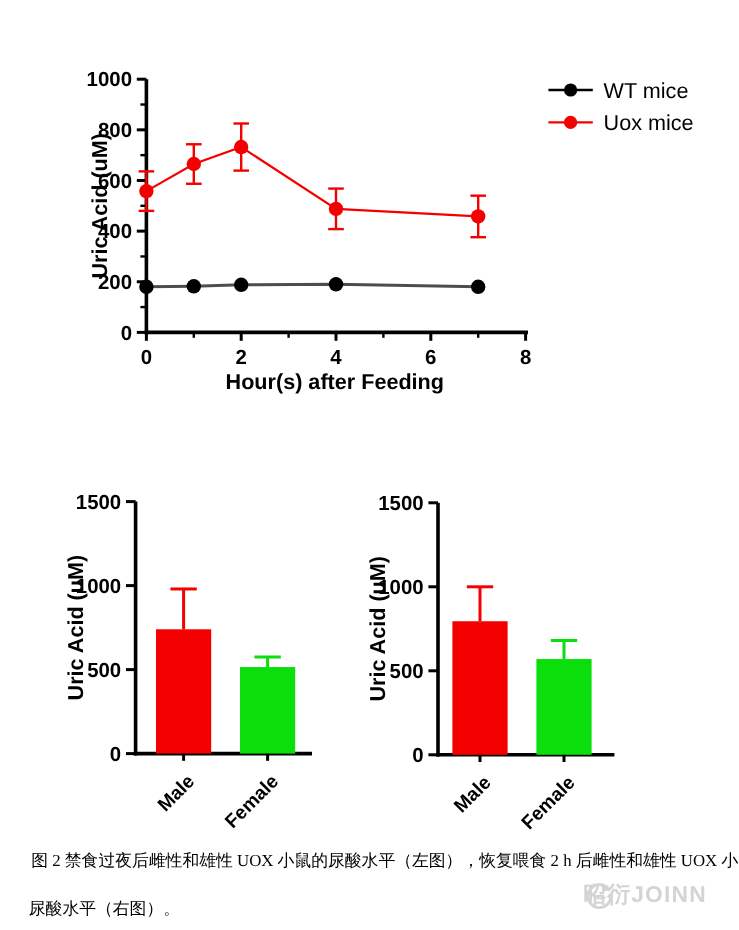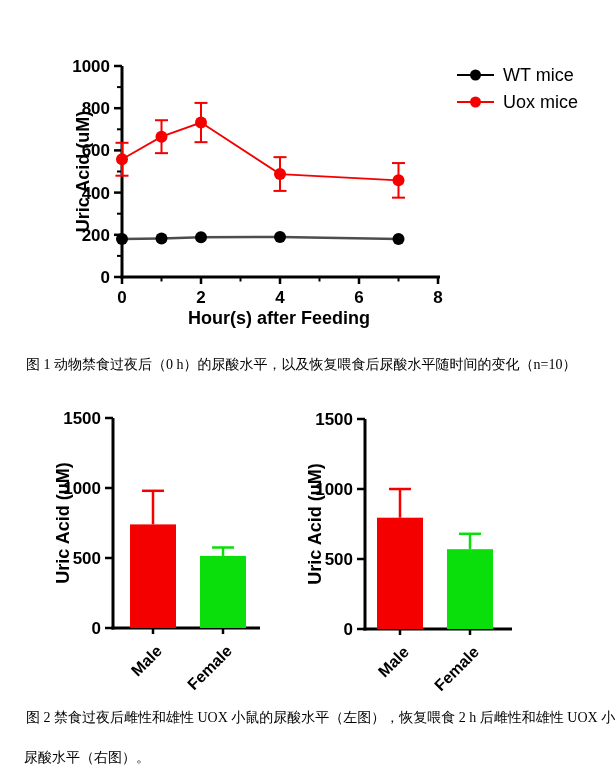--- a/index.html
+++ b/index.html
@@ -90,21 +90,20 @@
       <circle cx="280" cy="124.032" r="6" fill="#f40000"></circle>
       <circle cx="398.5" cy="130.362" r="6" fill="#f40000"></circle>
       <line x1="457" x2="494" y1="25" y2="25" stroke="#000000" stroke-width="2"></line>
       <circle cx="475.5" cy="25" r="5.5" fill="#000000"></circle>
       <text x="503" y="25" class="legend-label" dy="0.35em">WT mice</text>
       <line x1="457" x2="494" y1="52" y2="52" stroke="#f40000" stroke-width="2"></line>
       <circle cx="475.5" cy="52" r="5.5" fill="#f40000"></circle>
       <text x="503" y="52" class="legend-label" dy="0.35em">Uox mice</text>
     </svg>
 
-  <div class="caption" id="cap1">图 1 动物禁食过夜后（0 h）的尿酸水平，以及恢复喂食后尿酸水平随时间的变化（n=10）</div>
 
   <svg id="bar-charts" width="616" height="315">
       <line x1="113" y1="23" x2="113" y2="234.5" stroke="#000" stroke-width="3"></line>
       <line x1="111.5" y1="233" x2="260" y2="233" stroke="#000" stroke-width="3"></line>
       <line x1="113" x2="105" y1="233" y2="233" stroke="#000" stroke-width="2.5"></line>
       <text x="101" y="233" class="bar-tick" text-anchor="end" dy="0.35em">0</text>
       <line x1="113" x2="105" y1="163" y2="163" stroke="#000" stroke-width="2.5"></line>
       <text x="101" y="163" class="bar-tick" text-anchor="end" dy="0.35em">500</text>
       <line x1="113" x2="105" y1="93" y2="93" stroke="#000" stroke-width="2.5"></line>
       <text x="101" y="93" class="bar-tick" text-anchor="end" dy="0.35em">1000</text>
@@ -140,14 +139,22 @@
       <rect x="447" y="154.2" width="46" height="79.80000000000001" fill="#0bdf0b"></rect>
       <line x1="470" x2="470" y1="154.2" y2="138.8" stroke="#0bdf0b" stroke-width="2.5"></line>
       <line x1="459" x2="481" y1="138.8" y2="138.8" stroke="#0bdf0b" stroke-width="2.5"></line>
       <line x1="470" x2="470" y1="234" y2="240" stroke="#000" stroke-width="2.5"></line>
       <text x="0" y="0" class="cat-label" text-anchor="end" transform="translate(480,258) rotate(-45)">Female</text>
     </svg>
 
   <div class="caption" id="cap2a">图 2 禁食过夜后雌性和雄性 UOX 小鼠的尿酸水平（左图），恢复喂食 2 h 后雌性和雄性 UOX 小鼠的</div>
   <div class="caption" id="cap2b">尿酸水平（右图）。</div>
 
+  <div id="watermark">
+    <svg width="26" height="26" viewBox="0 0 26 26">
+      <path d="M21 8 A 9.5 9.5 0 1 0 23 14" fill="none" stroke="#d4d4d4" stroke-width="2.4" stroke-linecap="round"></path>
+      <circle cx="18.5" cy="7" r="2.6" fill="#d4d4d4"></circle>
+      <path d="M8 13 q4 4 10 2" fill="none" stroke="#d4d4d4" stroke-width="1.6" stroke-linecap="round"></path>
+    </svg>
+    <span id="wm-text">昭衍JOINN</span>
+  </div>
 
 </div>
 
 </body></html>

